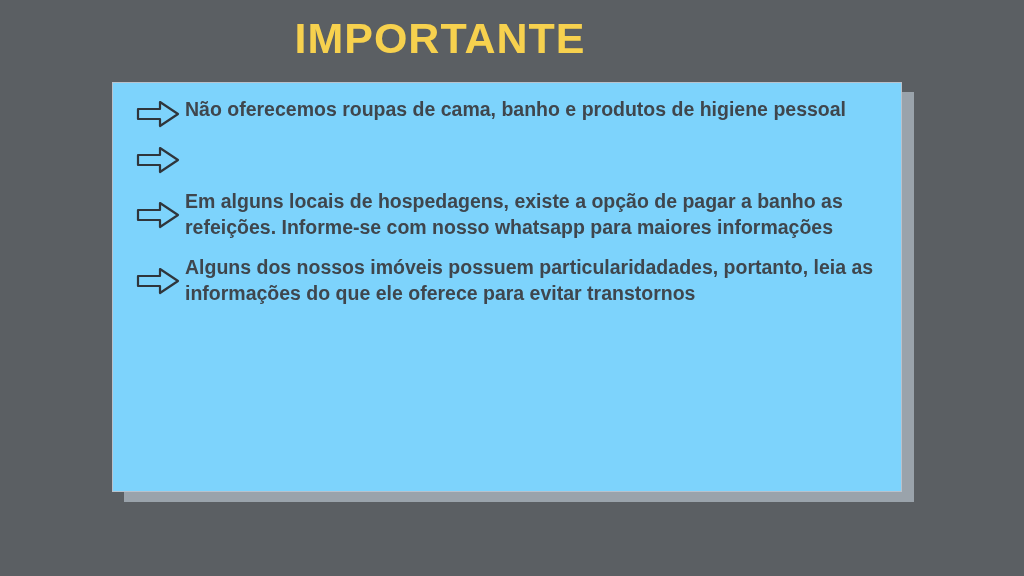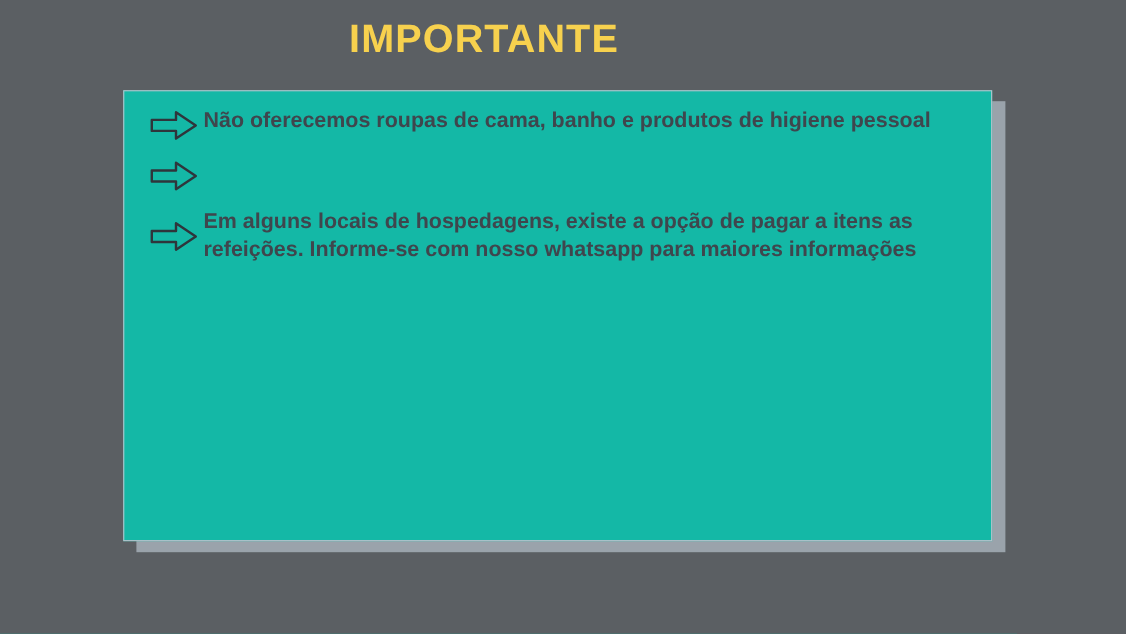--- a/index.html
+++ b/index.html
@@ -18,41 +18,41 @@
     width: 1024px;
     height: 576px;
     background: #5b5f63;
   }
   .slide-title {
     position: absolute;
     left: 0;
     top: 14px;
     width: 880px;
     text-align: center;
-    font-size: 36px;
+    font-size: 43px;
     font-weight: bold;
     letter-spacing: 1px;
     color: #f7d14e;
     font-family: "Liberation Sans", sans-serif;
   }
   .panel-shadow {
     position: absolute;
     left: 124px;
     top: 92px;
     width: 790px;
     height: 410px;
     background: #9aa3ab;
   }
   .panel {
     position: absolute;
     left: 112px;
     top: 82px;
     width: 790px;
     height: 410px;
-    background: #14b8a6;
+    background: #7dd3fc;
     border: 1px solid #b9c2cc;
     box-sizing: border-box;
   }
   .bullet-list {
     position: absolute;
     left: 18px;
     top: 14px;
     width: 756px;
   }
   .bullet {
@@ -112,19 +112,27 @@
           </svg>
         </div>
       </div>
 
       <div class="bullet">
         <div class="arrow-cell mid">
           <svg class="arrow" width="44" height="30" viewBox="0 0 44 30" aria-hidden="true">
             <path d="M2 10 L24 10 L24 3 L42 15 L24 27 L24 20 L2 20 Z" fill="none" stroke="#2f353b" stroke-width="2.2" stroke-linejoin="round"></path>
           </svg>
         </div>
-        <div class="bullet-text">Em alguns locais de hospedagens, existe a opção de pagar a itens  as refeições. Informe-se com nosso whatsapp para maiores informações</div>
+        <div class="bullet-text">Em alguns locais de hospedagens, existe a opção de pagar a banho  as refeições. Informe-se com nosso whatsapp para maiores informações</div>
       </div>
 
+      <div class="bullet">
+        <div class="arrow-cell mid">
+          <svg class="arrow" width="44" height="30" viewBox="0 0 44 30" aria-hidden="true">
+            <path d="M2 10 L24 10 L24 3 L42 15 L24 27 L24 20 L2 20 Z" fill="none" stroke="#2f353b" stroke-width="2.2" stroke-linejoin="round"></path>
+          </svg>
+        </div>
+        <div class="bullet-text">Alguns dos nossos imóveis possuem particularidadades, portanto, leia as informações do que ele oferece para evitar transtornos</div>
+      </div>
 
     </div>
   </div>
 </div>
 
 </body></html>

